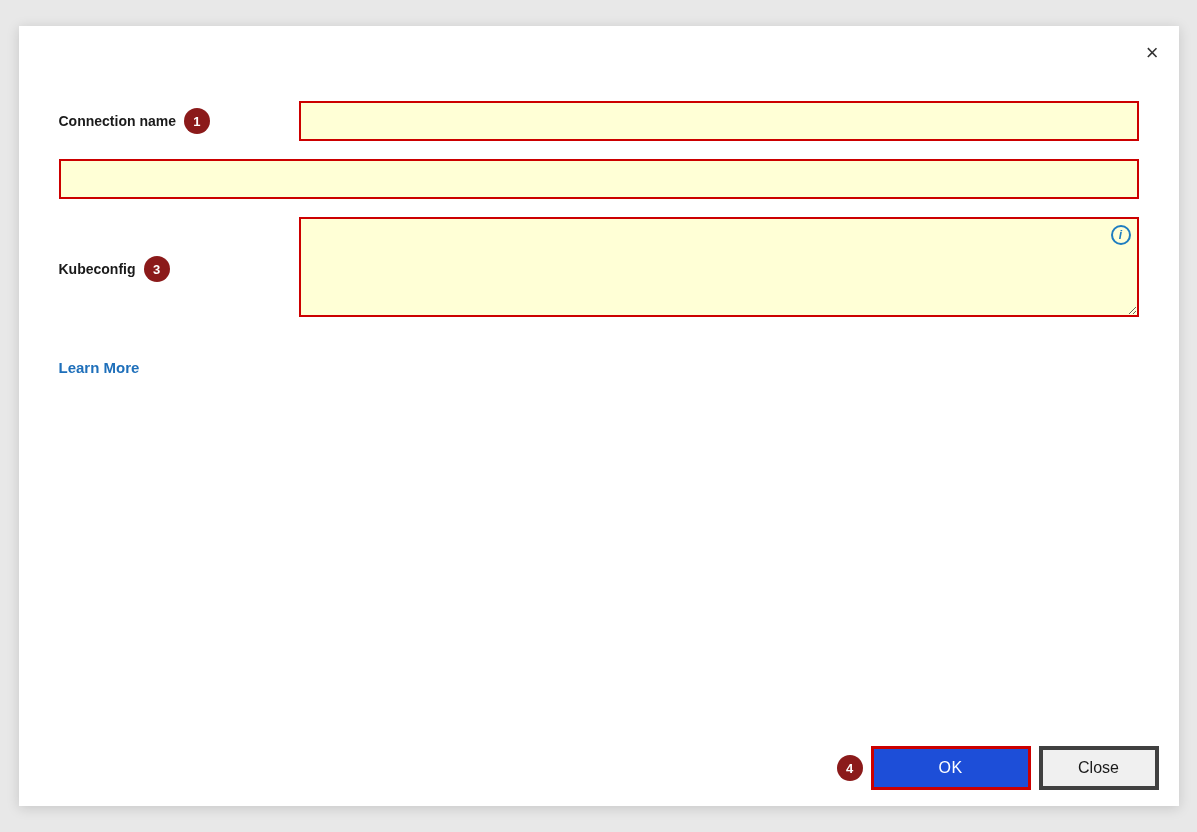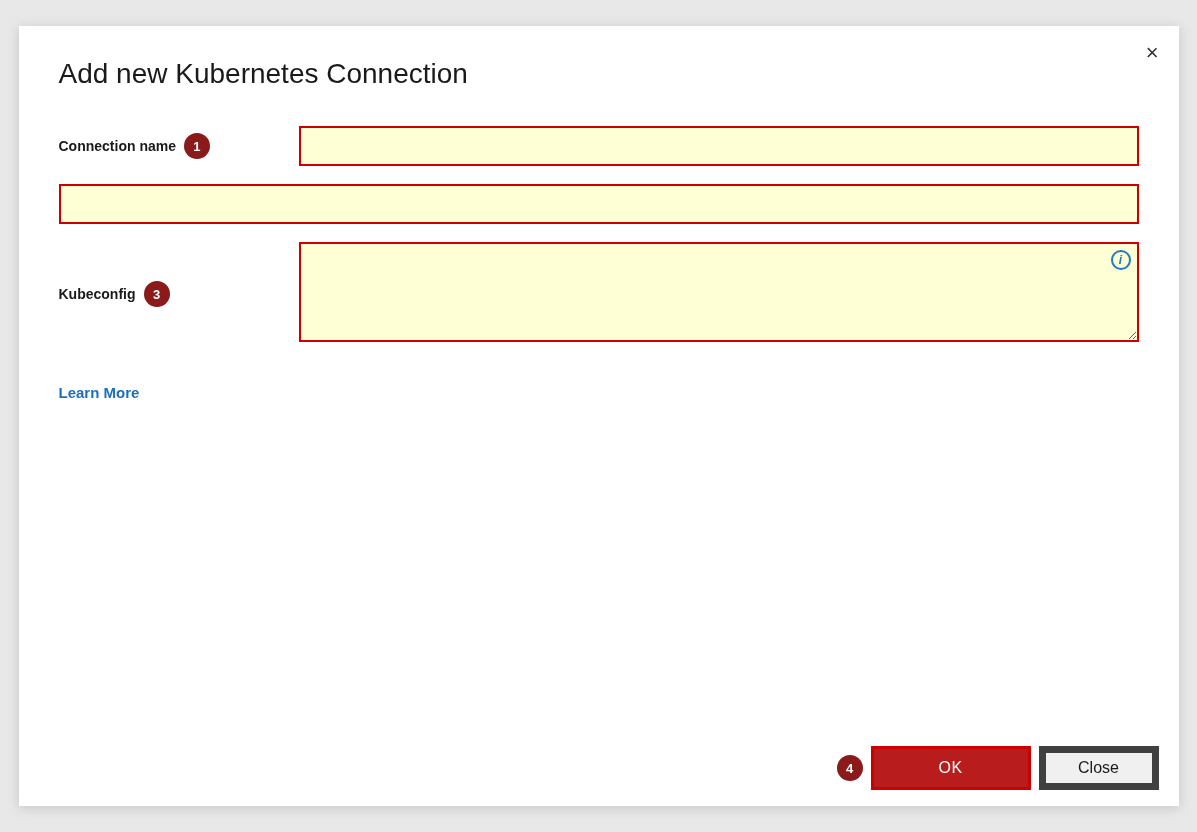--- a/index.html
+++ b/index.html
@@ -44,20 +44,21 @@
       font-weight: 300;
       color: #1a1a1a;
       margin-bottom: 36px;
     }
 
     .form-section {
       display: flex;
       flex-direction: column;
       gap: 18px;
       margin-bottom: 28px;
+      margin-top: 43px;
     }
 
     .form-row {
       display: flex;
       align-items: center;
       gap: 0;
     }
 
     .form-row.kubeconfig-row {
       align-items: center;
@@ -176,50 +177,49 @@
       color: #fff;
       font-size: 13px;
       font-weight: 700;
       margin-right: 8px;
       flex-shrink: 0;
     }
 
     .ok-btn {
       width: 160px;
       height: 44px;
-      background-color: #b91c1c;
+      background-color: #1d4ed8;
       color: #fff;
       border: 3px solid #cc0000;
       font-size: 16px;
       font-weight: 400;
       cursor: pointer;
       letter-spacing: 0.5px;
     }
 
     .close-dialog-btn {
       width: 120px;
       height: 44px;
       background-color: #f0f0f0;
       color: #1a1a1a;
-      border: 7px solid #404040;
+      border: 4px solid #404040;
       font-size: 16px;
       font-weight: 400;
       cursor: pointer;
       margin-left: 8px;
     }
   </style>
 </head>
 <body>
 
 <div class="dialog">
   
   <button class="close-btn">×</button>
 
   
-  <h1 class="dialog-title">Add new Kubernetes Connection</h1>
 
   
   <div class="form-section">
 
     <div class="form-row">
       <div class="label-area">
         <span class="field-label">Connection name</span>
         <span class="step-badge">1</span>
       </div>
       <div class="field-wrapper">

